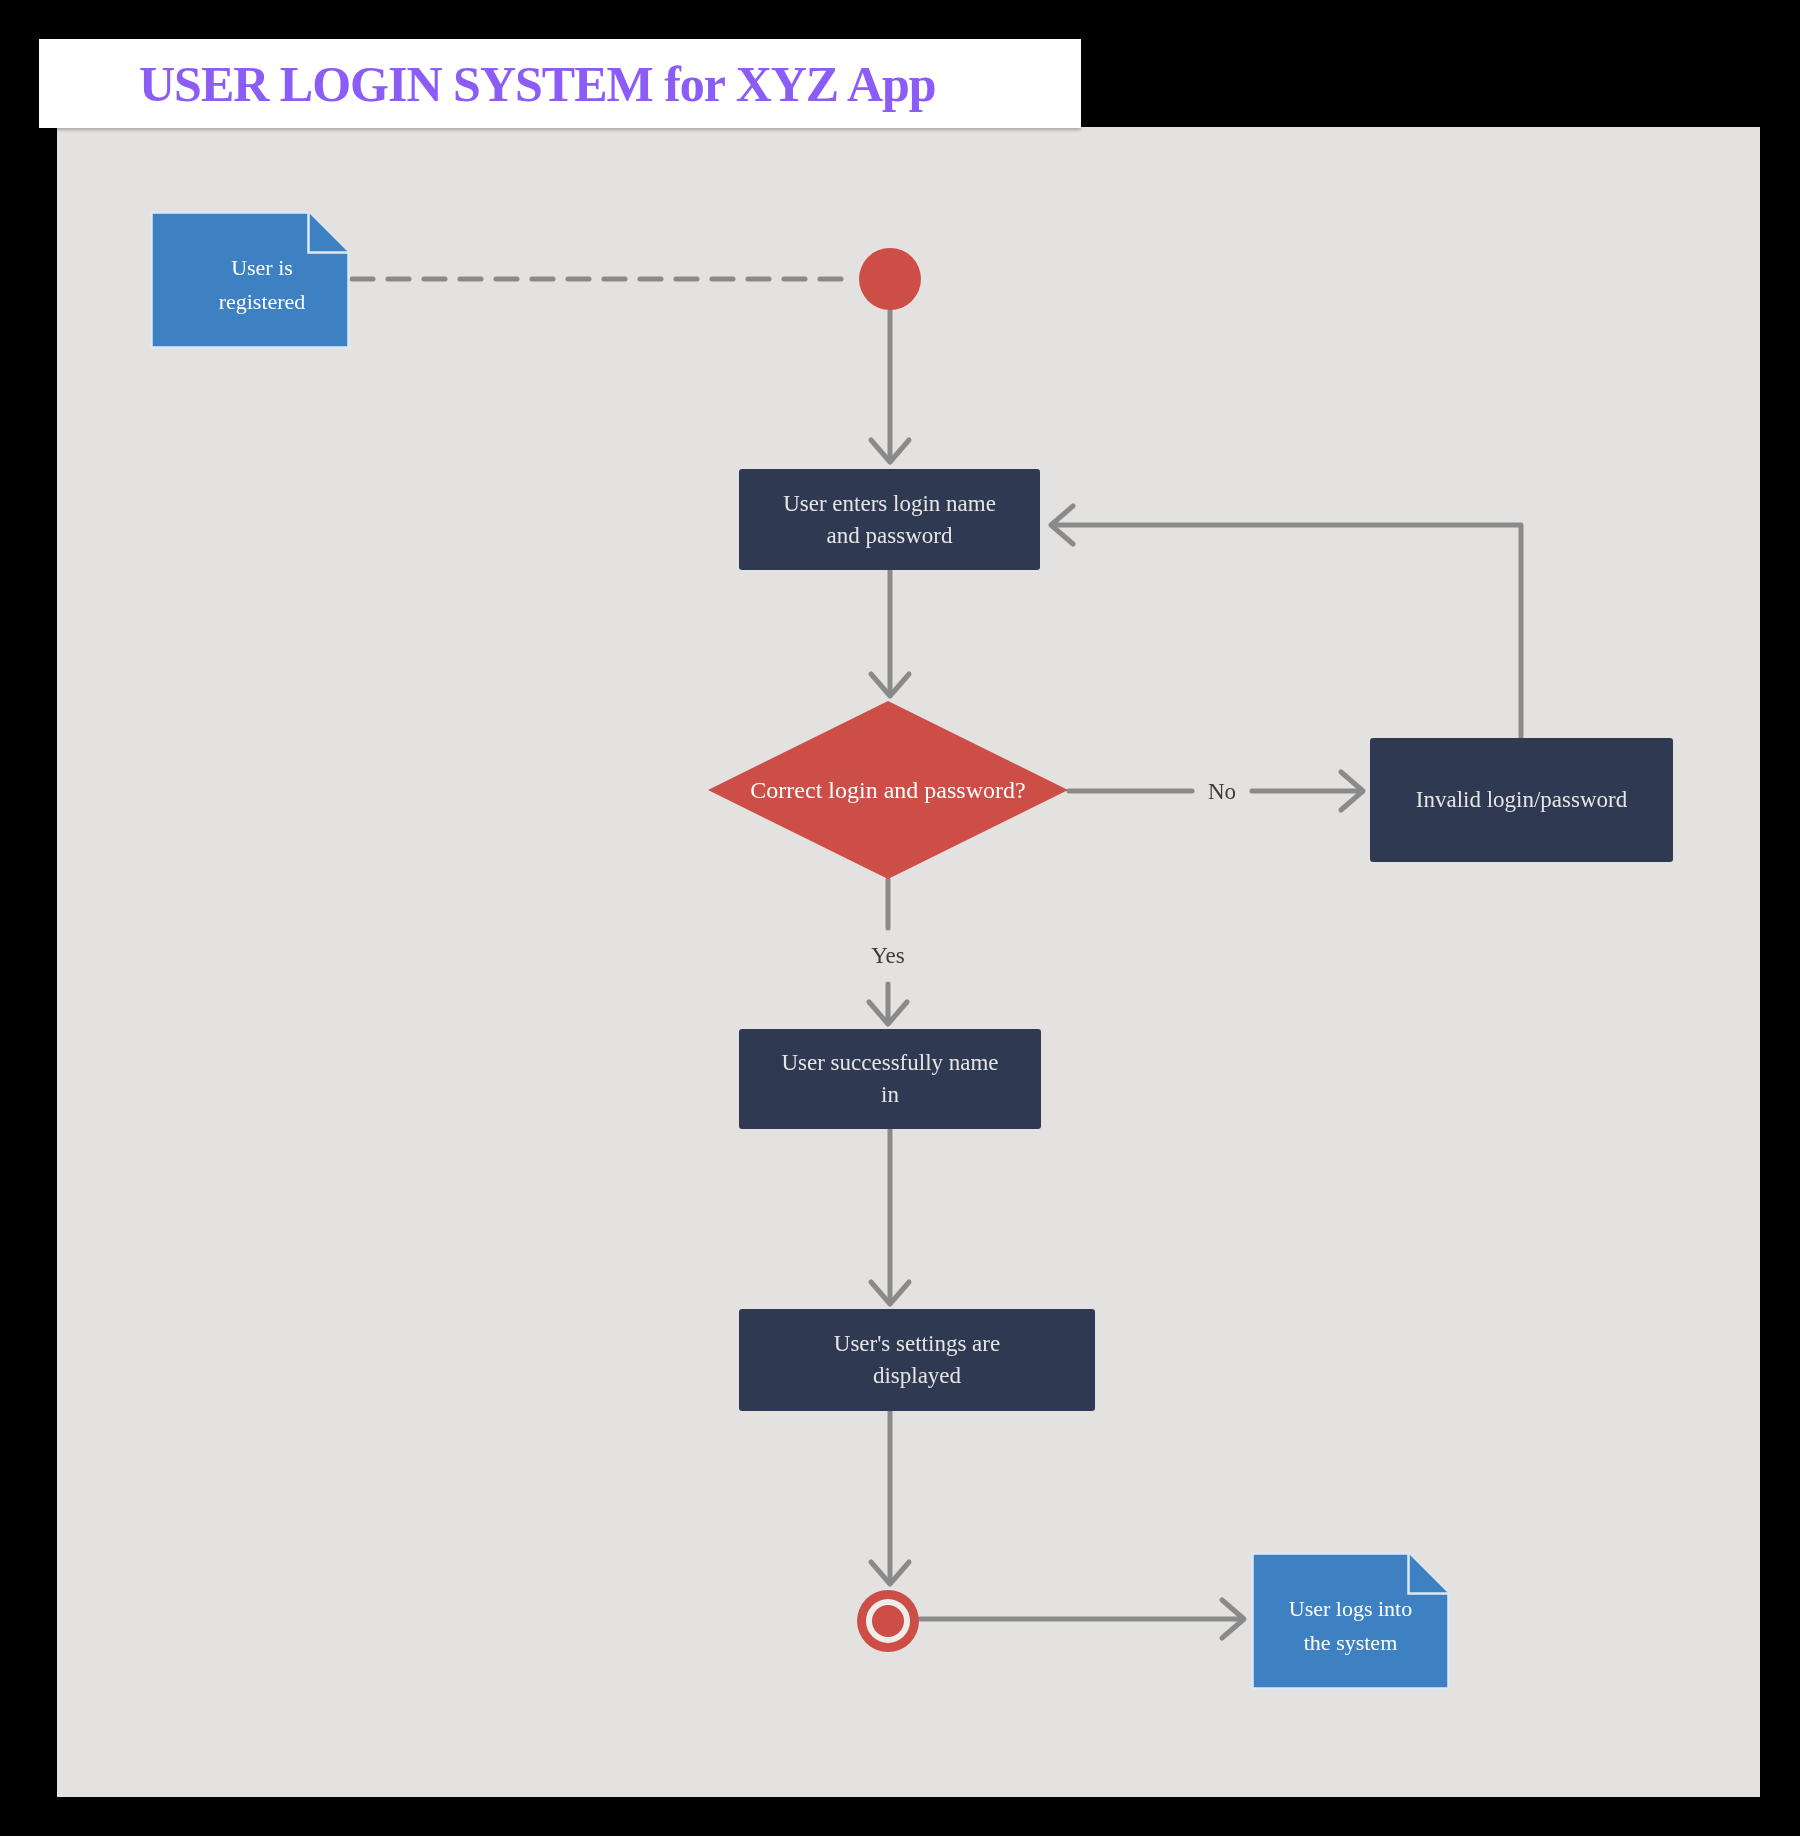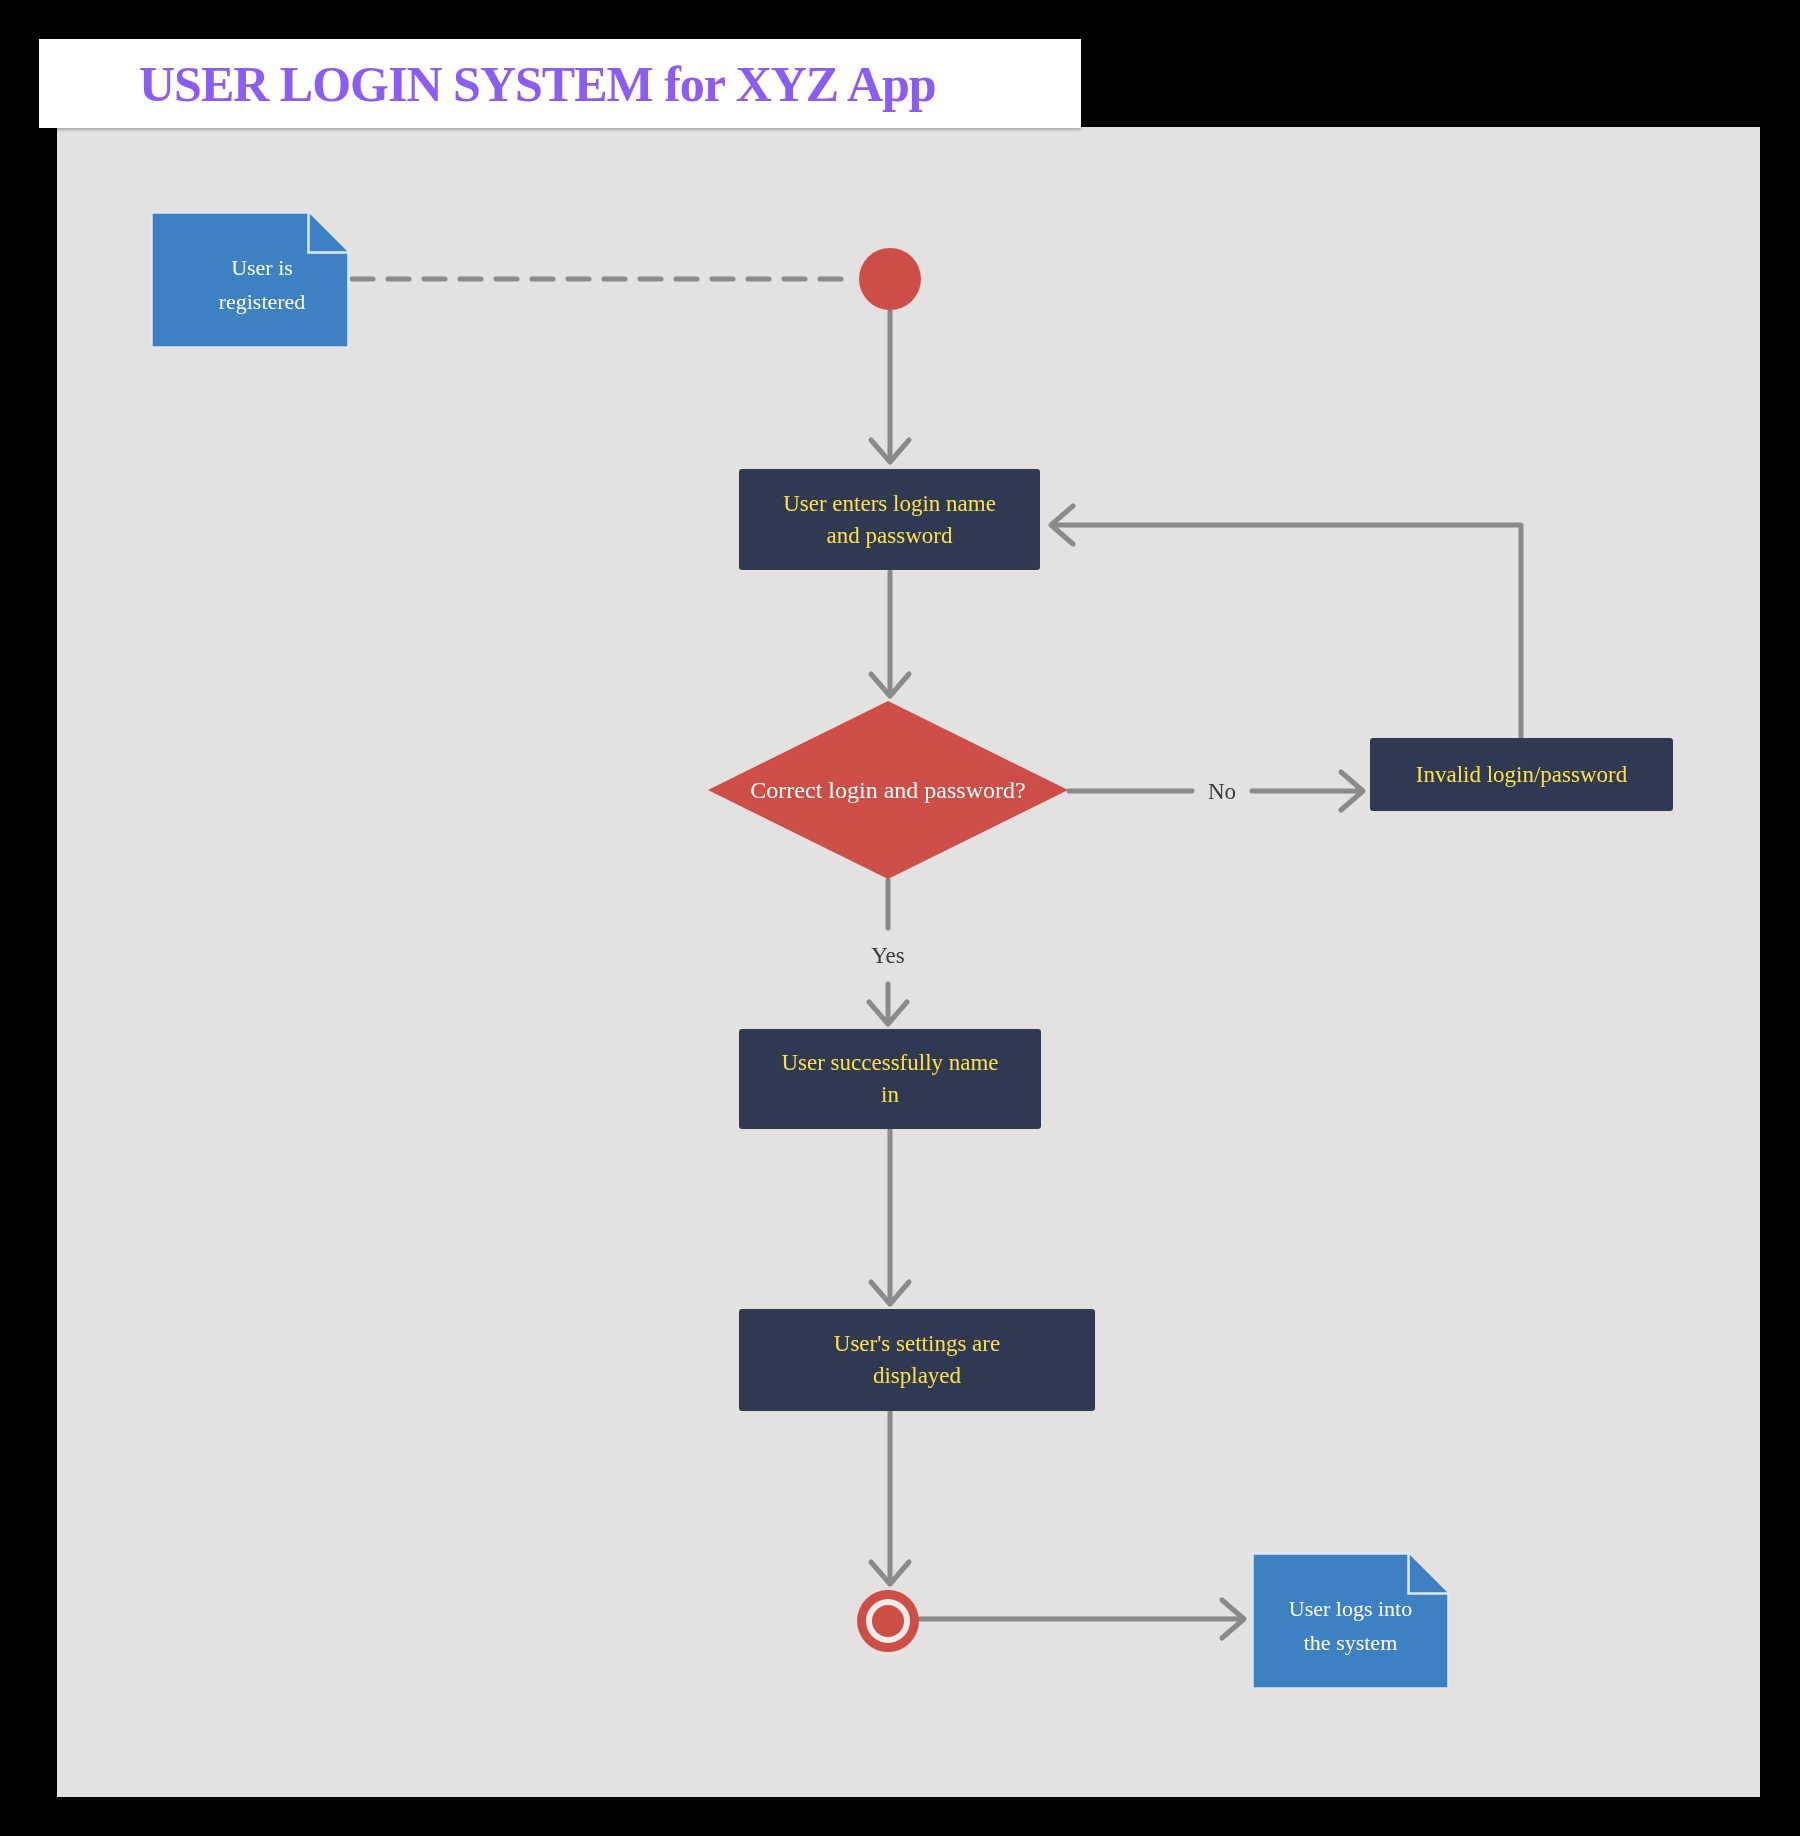--- a/index.html
+++ b/index.html
@@ -27,21 +27,21 @@
     letter-spacing:-1px;white-space:nowrap;
   }
   svg.connectors{
     position:absolute;left:0;top:0;width:1800px;height:1836px;
     z-index:10;
   }
   .node{position:absolute;z-index:20;}
   .navy-box{
     background:#2f3a52;border-radius:3px;
     display:flex;flex-direction:column;align-items:center;justify-content:center;
-    color:#fde047;font-size:23px;line-height:32px;text-align:center;
+    color:#e5e5e5;font-size:23px;line-height:32px;text-align:center;
   }
   .diamond{
     background:#cc4e46;
     clip-path:polygon(50% 0%,100% 50%,50% 100%,0% 50%);
     display:flex;align-items:center;justify-content:center;
     color:#ffffff;font-size:24px;text-align:center;
   }
   .note{width:200px;height:138px;}
   .note .note-shape{position:absolute;left:0;top:0;}
   .note .note-text{
@@ -119,21 +119,21 @@
 
 <div class="node navy-box" style="left:739px;top:469px;width:301px;height:101px;">
   <div>User enters login name</div>
   <div>and password</div>
 </div>
 
 <div class="node diamond" style="left:708px;top:701px;width:360px;height:178px;">
   <div>Correct login and password?</div>
 </div>
 
-<div class="node navy-box" style="left:1370px;top:738px;width:303px;height:73px;">
+<div class="node navy-box" style="left:1370px;top:738px;width:303px;height:124px;">
   <div>Invalid login/password</div>
 </div>
 
 <span class="edge-label" style="left:1222px;top:792px;">No</span>
 
 <span class="edge-label" style="left:888px;top:956px;">Yes</span>
 
 <div class="node navy-box" style="left:739px;top:1029px;width:302px;height:100px;">
   <div>User successfully name</div>
   <div>in</div>

